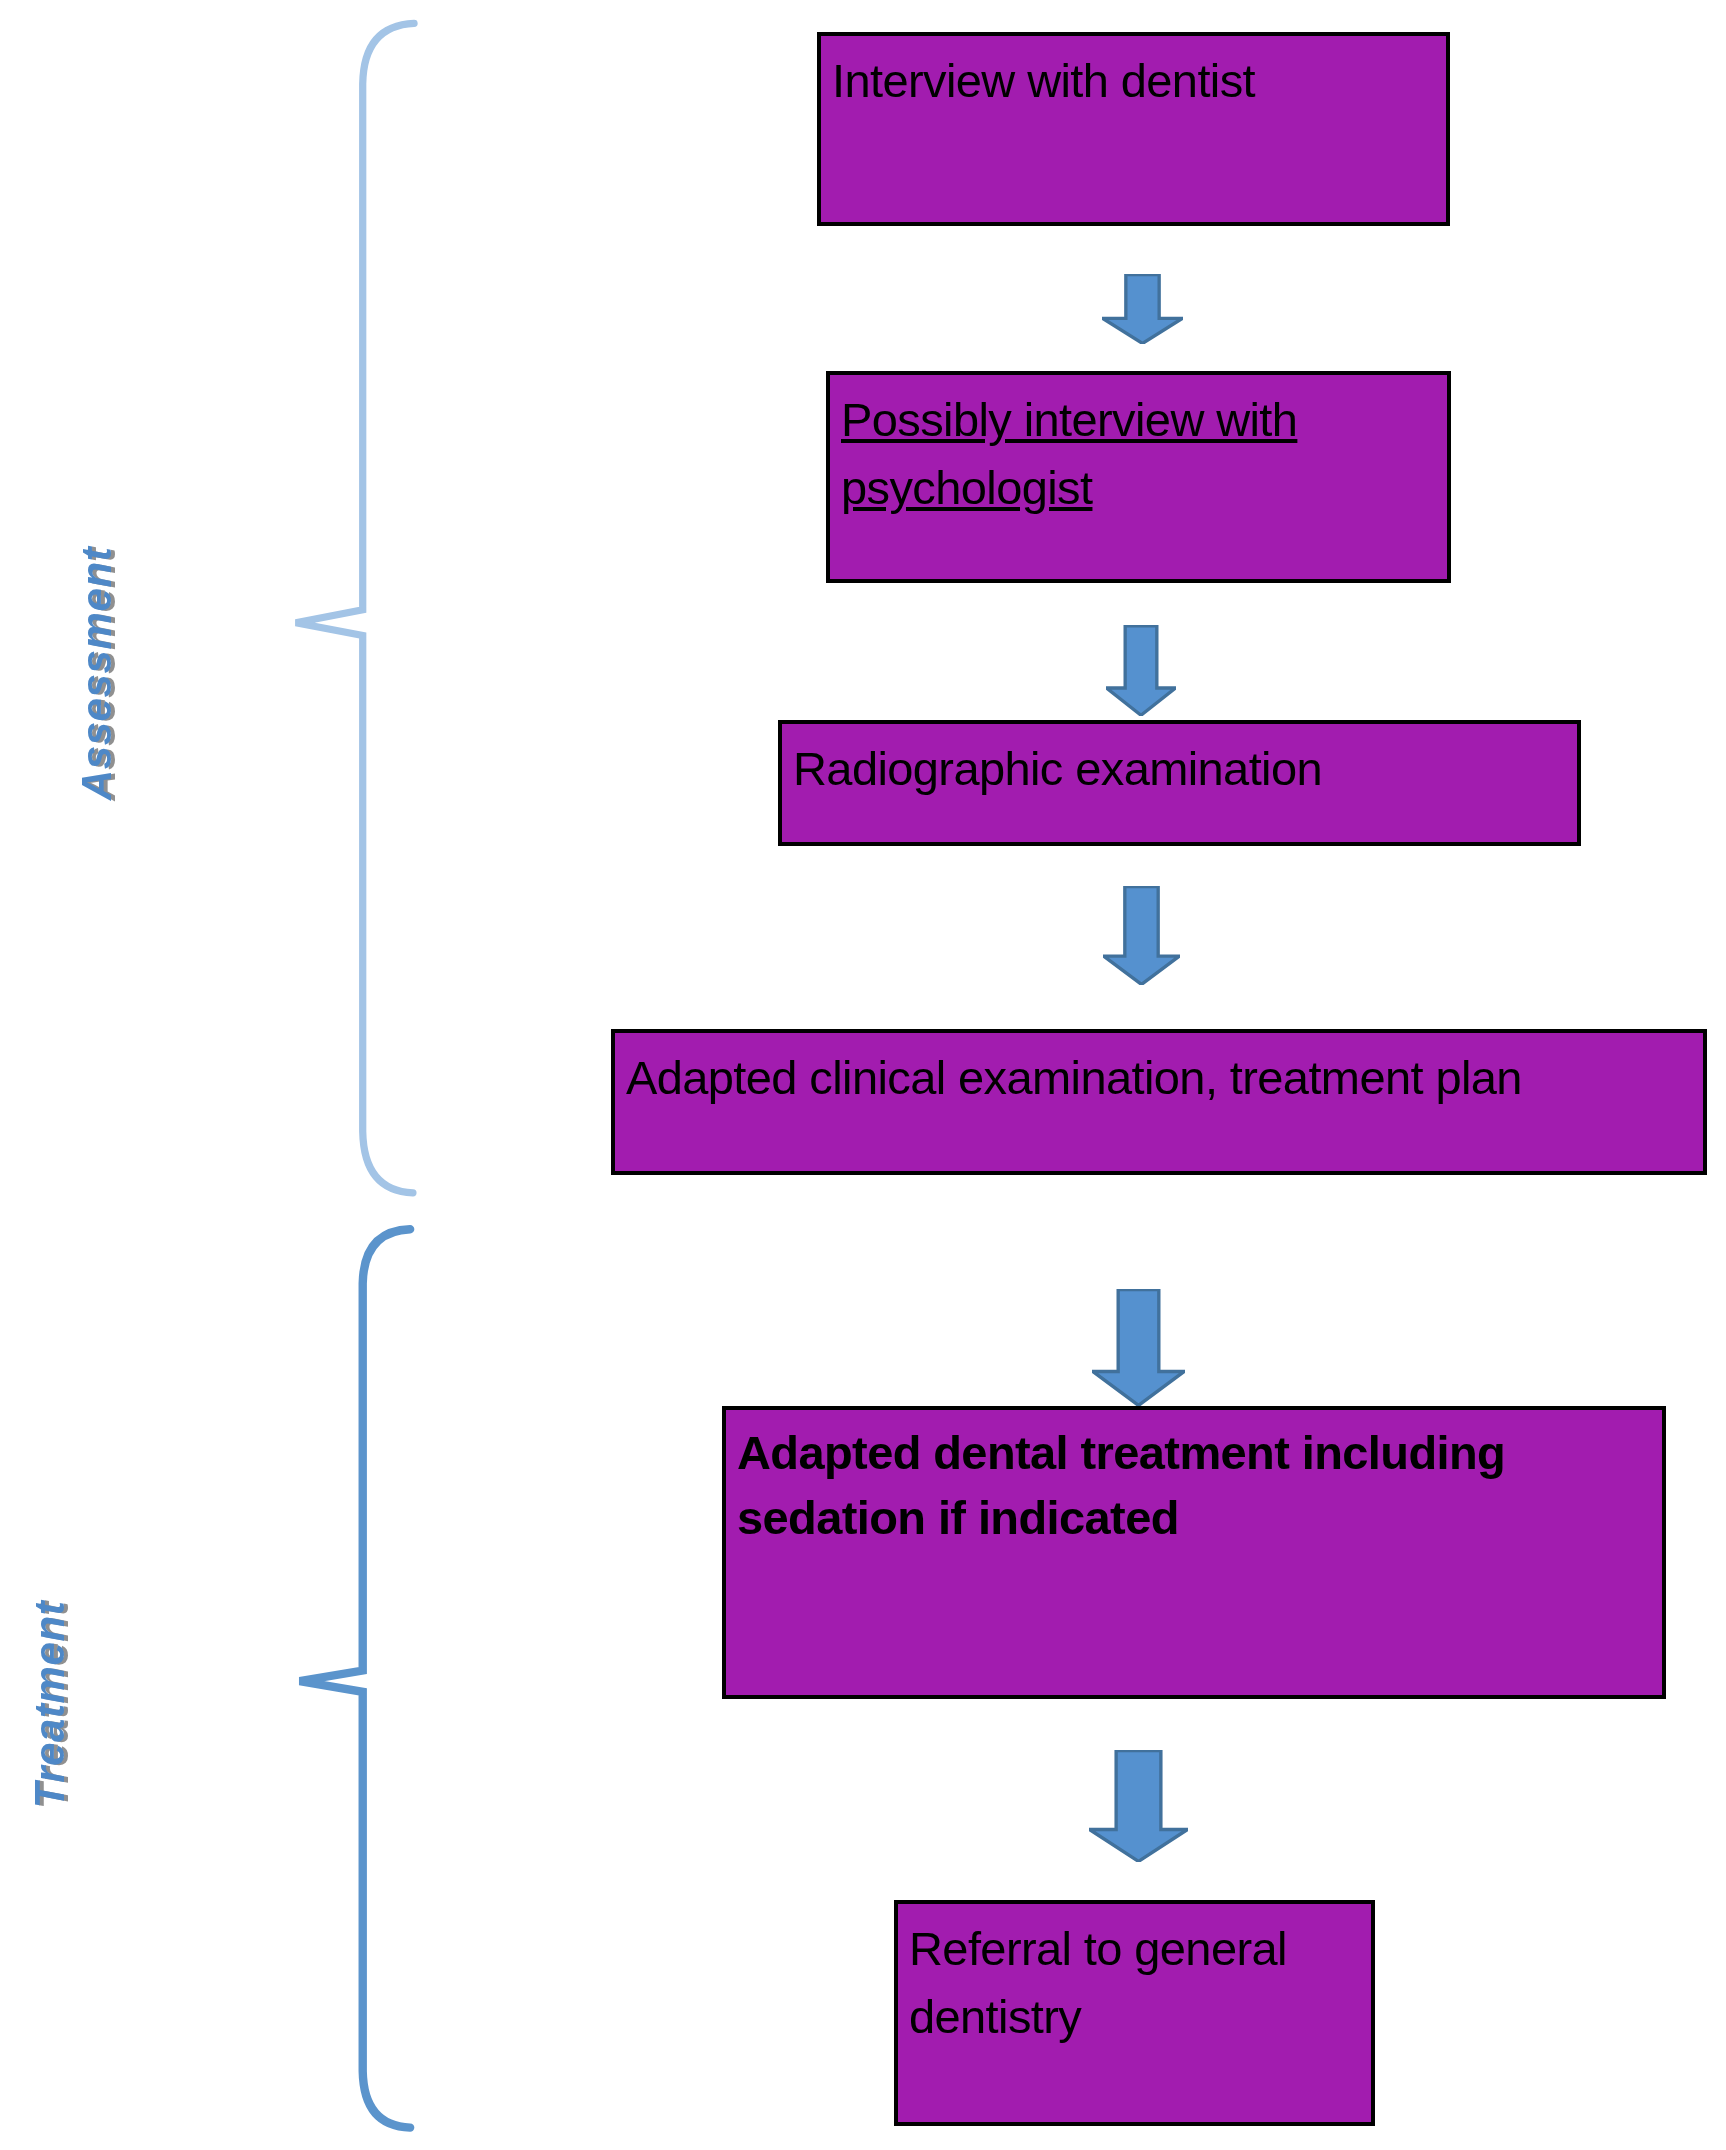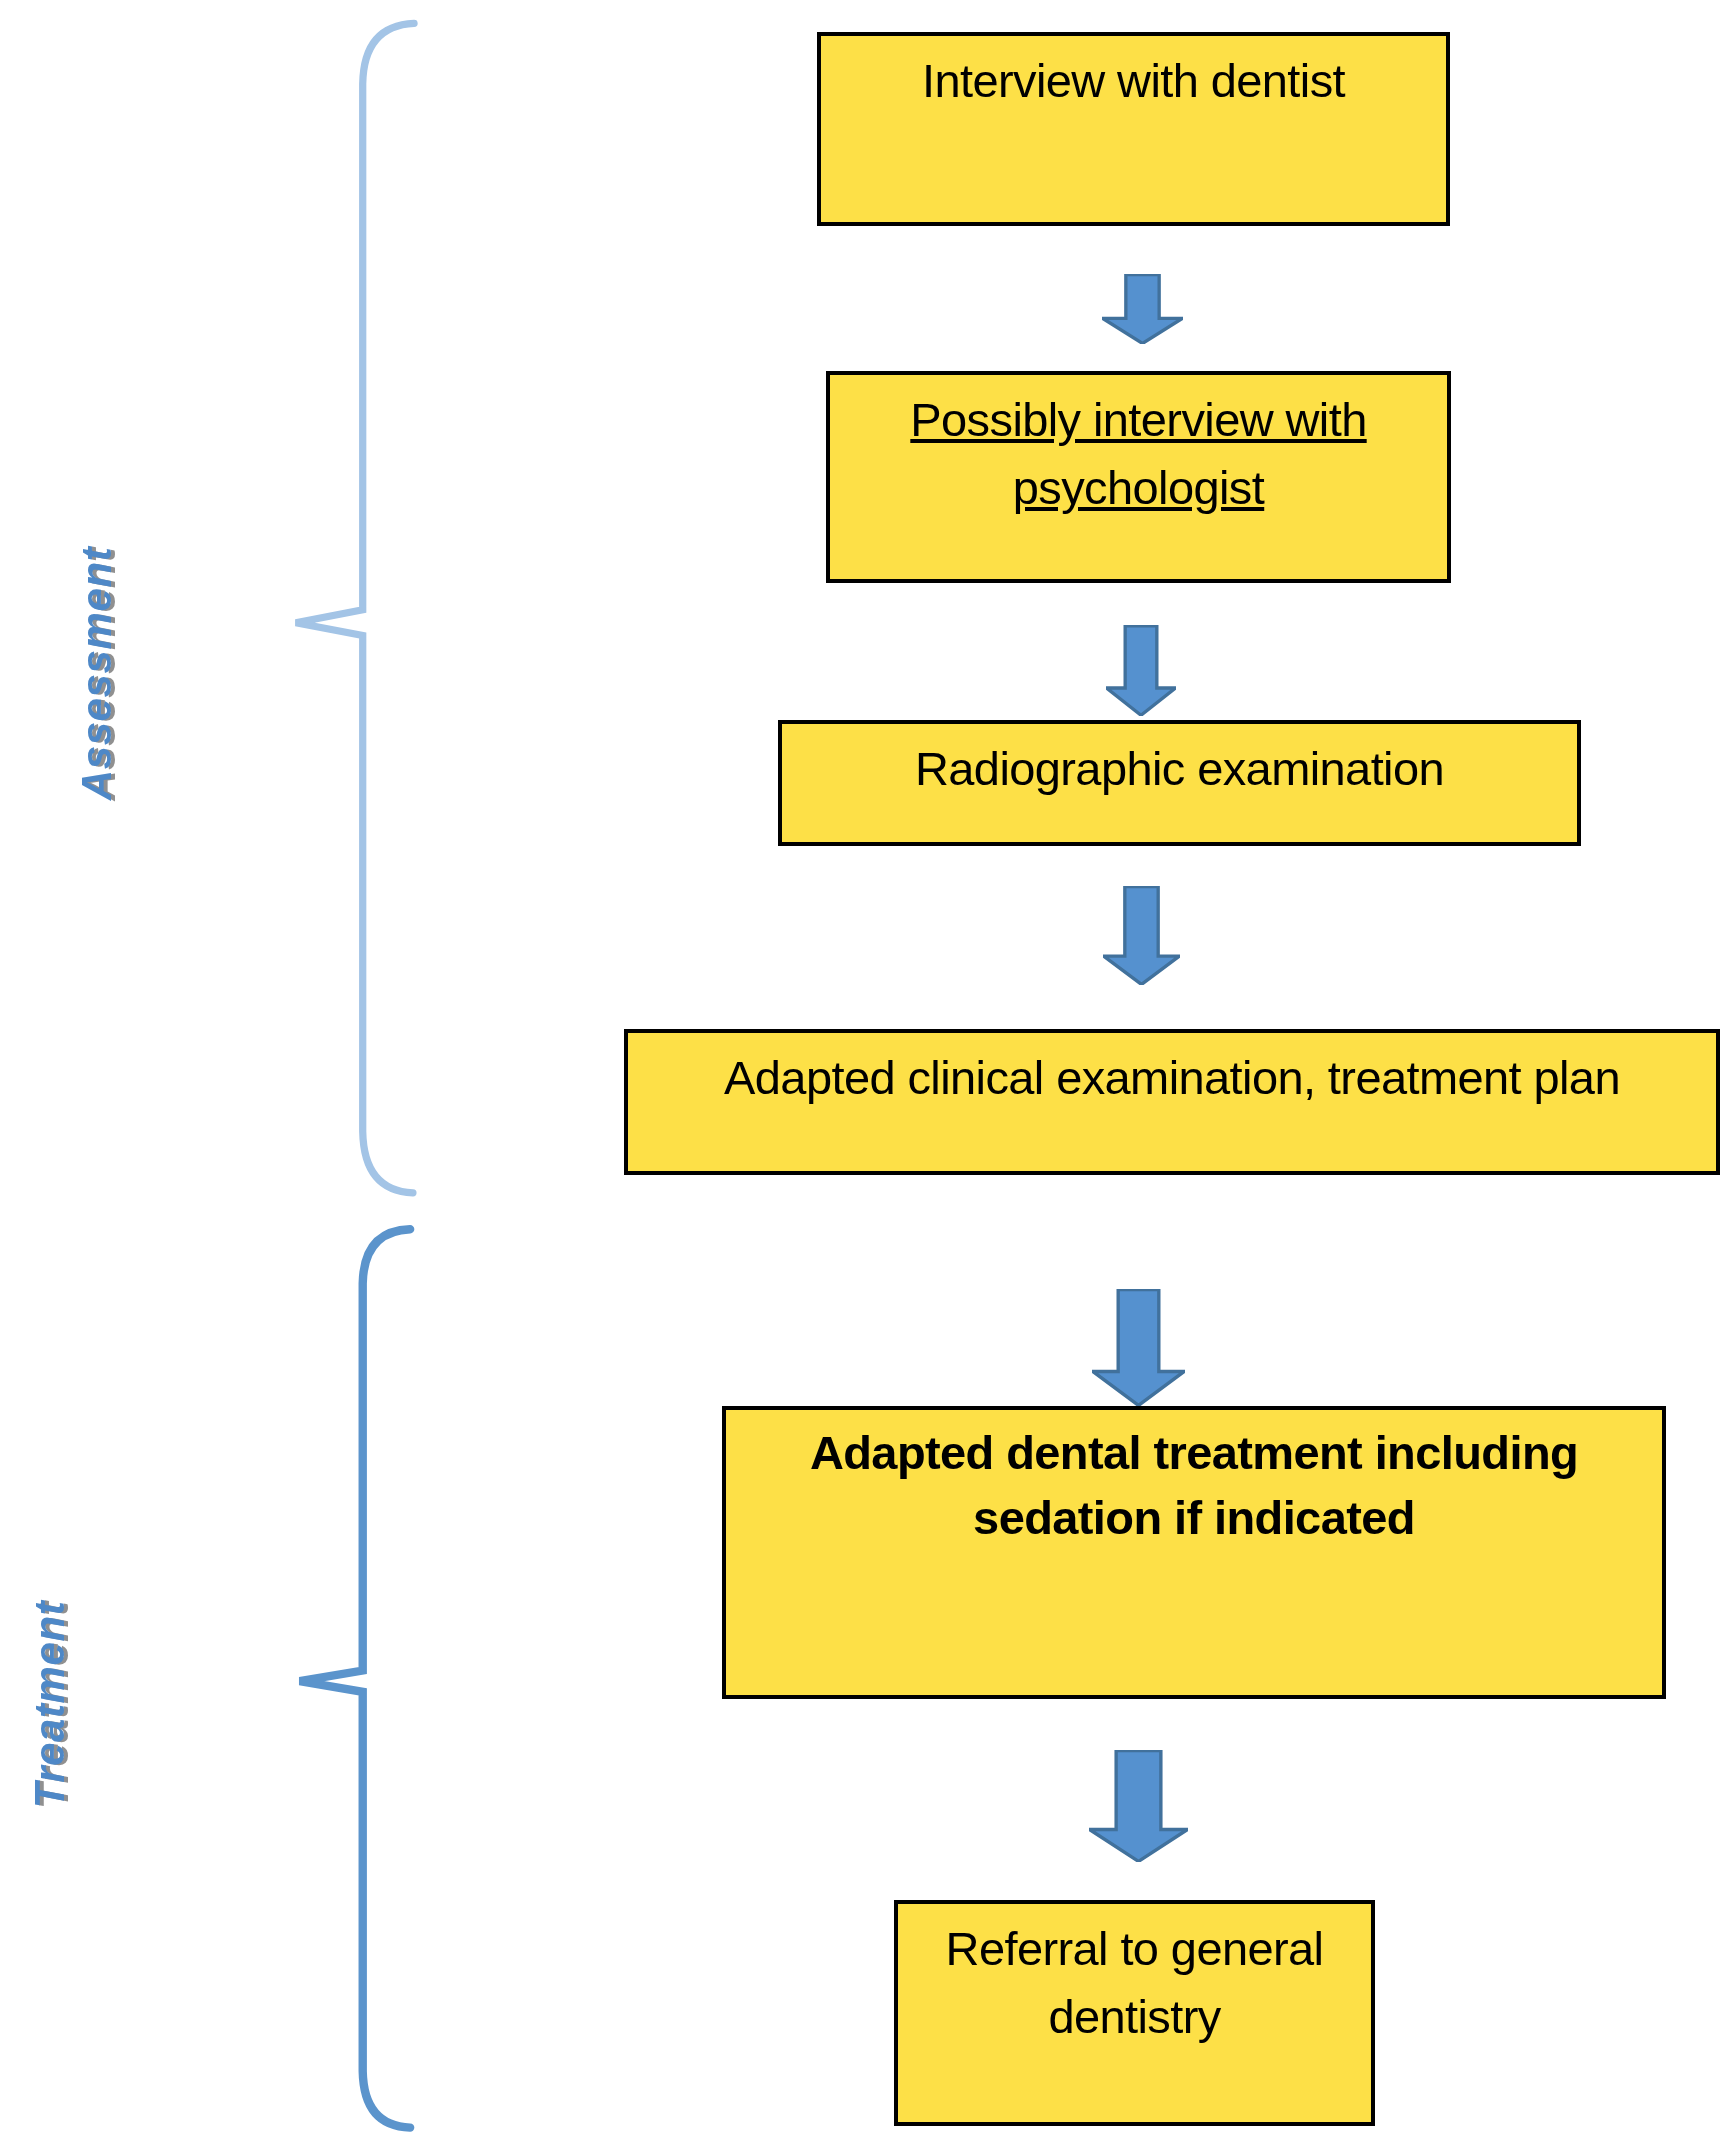--- a/index.html
+++ b/index.html
@@ -13,23 +13,22 @@
   }
   svg.layer {
     position: absolute;
     left: 0; top: 0;
     width: 1727px; height: 2151px;
   }
   .flow-box {
     position: absolute;
     box-sizing: border-box;
     border: 4.5px solid #000;
-    background: #fde047;
+    background: #a21caf;
     color: #000;
-    text-align: center;
     font-size: 47px;
     line-height: 1.45;
     letter-spacing: -0.6px;
     padding: 11px 11px 0 11px;
   }
   .flow-box.bold {
     font-weight: 700;
     line-height: 1.38;
   }
   .arrow-svg { position: absolute; }
@@ -49,21 +48,21 @@
     
     text-shadow: -0.6px 4.5px 0.6px rgba(125,125,125,0.85);
     white-space: nowrap;
   }
   #label-assessment { left: -49px;  top: 643px; }
   #label-treatment  { left: -96px; top: 1674px; }
 
   #box-1 { left: 817px; top: 32px;   width: 633px; height: 194px; }
   #box-2 { left: 826px; top: 371px;  width: 625px; height: 212px; text-decoration: underline; }
   #box-3 { left: 778px; top: 720px; width: 803px; height: 126px; }
-  #box-4 { left: 624px; top: 1029px; width: 1096px; height: 146px; }
+  #box-4 { left: 611px; top: 1029px; width: 1096px; height: 146px; }
   #box-5 { left: 722px; top: 1406px; width: 944px; height: 293px; }
   #box-6 { left: 894px; top: 1900px; width: 481px;  height: 226px; }
 
   #arrow-1 { left: 1102px; top: 274px;  }
   #arrow-2 { left: 1106px; top: 625px; }
   #arrow-3 { left: 1103px; top: 886px; }
   #arrow-4 { left: 1092px; top: 1289px; }
   #arrow-5 { left: 1089px; top: 1750px; }
 </style>
 </head>

